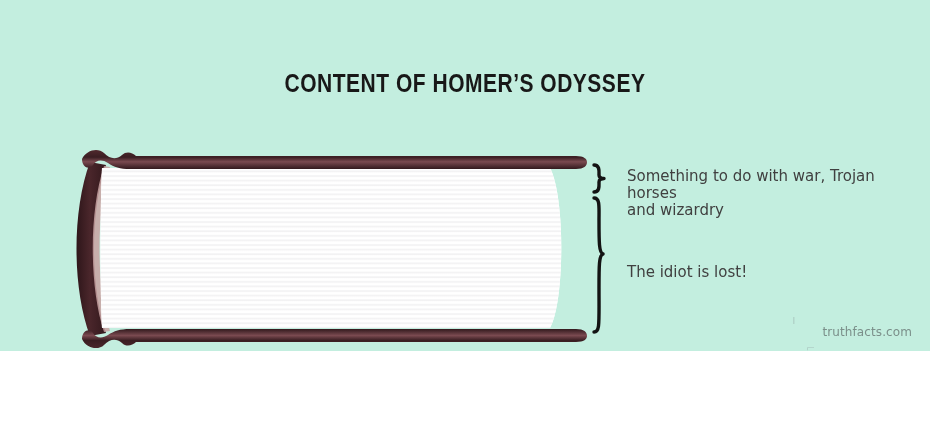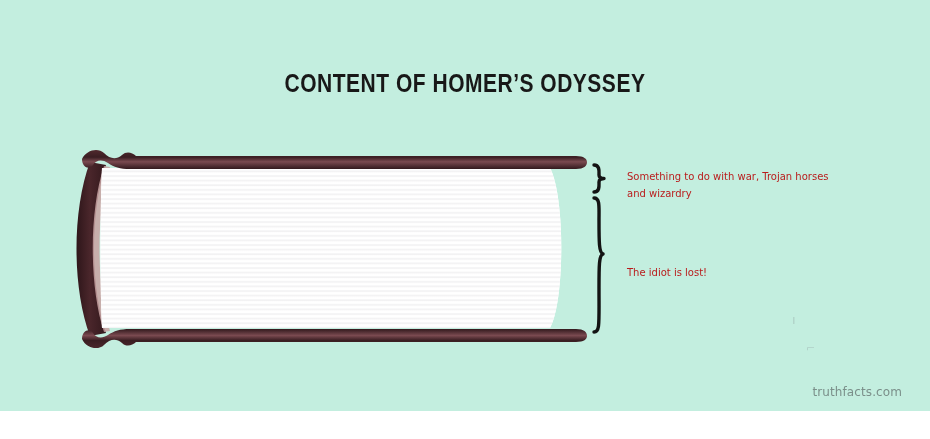--- a/index.html
+++ b/index.html
@@ -8,21 +8,21 @@
   }
   body {
     width: 930px;
     height: 439px;
     overflow: hidden;
     font-family: "Liberation Sans", sans-serif;
   }
   #stage {
     position: relative;
     width: 930px;
-    height: 411px;
+    height: 351px;
     background: #c3eedf;
   }
 
   
   #title {
     position: absolute;
     left: 0;
     top: 69px;
     width: 930px;
     text-align: center;
@@ -42,32 +42,32 @@
     left: 60px;
     top: 140px;
     width: 545px;
     height: 215px;
   }
 
   
   .callout {
     position: absolute;
     font-family: "DejaVu Sans", "Liberation Sans", sans-serif;
-    font-size: 10px;
+    font-size: 15px;
     line-height: 17px;
-    color: #b91c1c;
+    color: #404040;
     white-space: pre-line;
   }
   #callout-1 { left: 627px; top: 168px; width: 290px; }
   #callout-2 { left: 627px; top: 264px; width: 290px; }
 
   
   #watermark {
     position: absolute;
-    right: 28px;
+    right: 18px;
     bottom: 12px;
     font-family: "DejaVu Sans", "Liberation Sans", sans-serif;
     font-size: 12px;
     color: #7b8f8a;
     letter-spacing: 0.1px;
   }
 
   
   .artifact {
     position: absolute;

